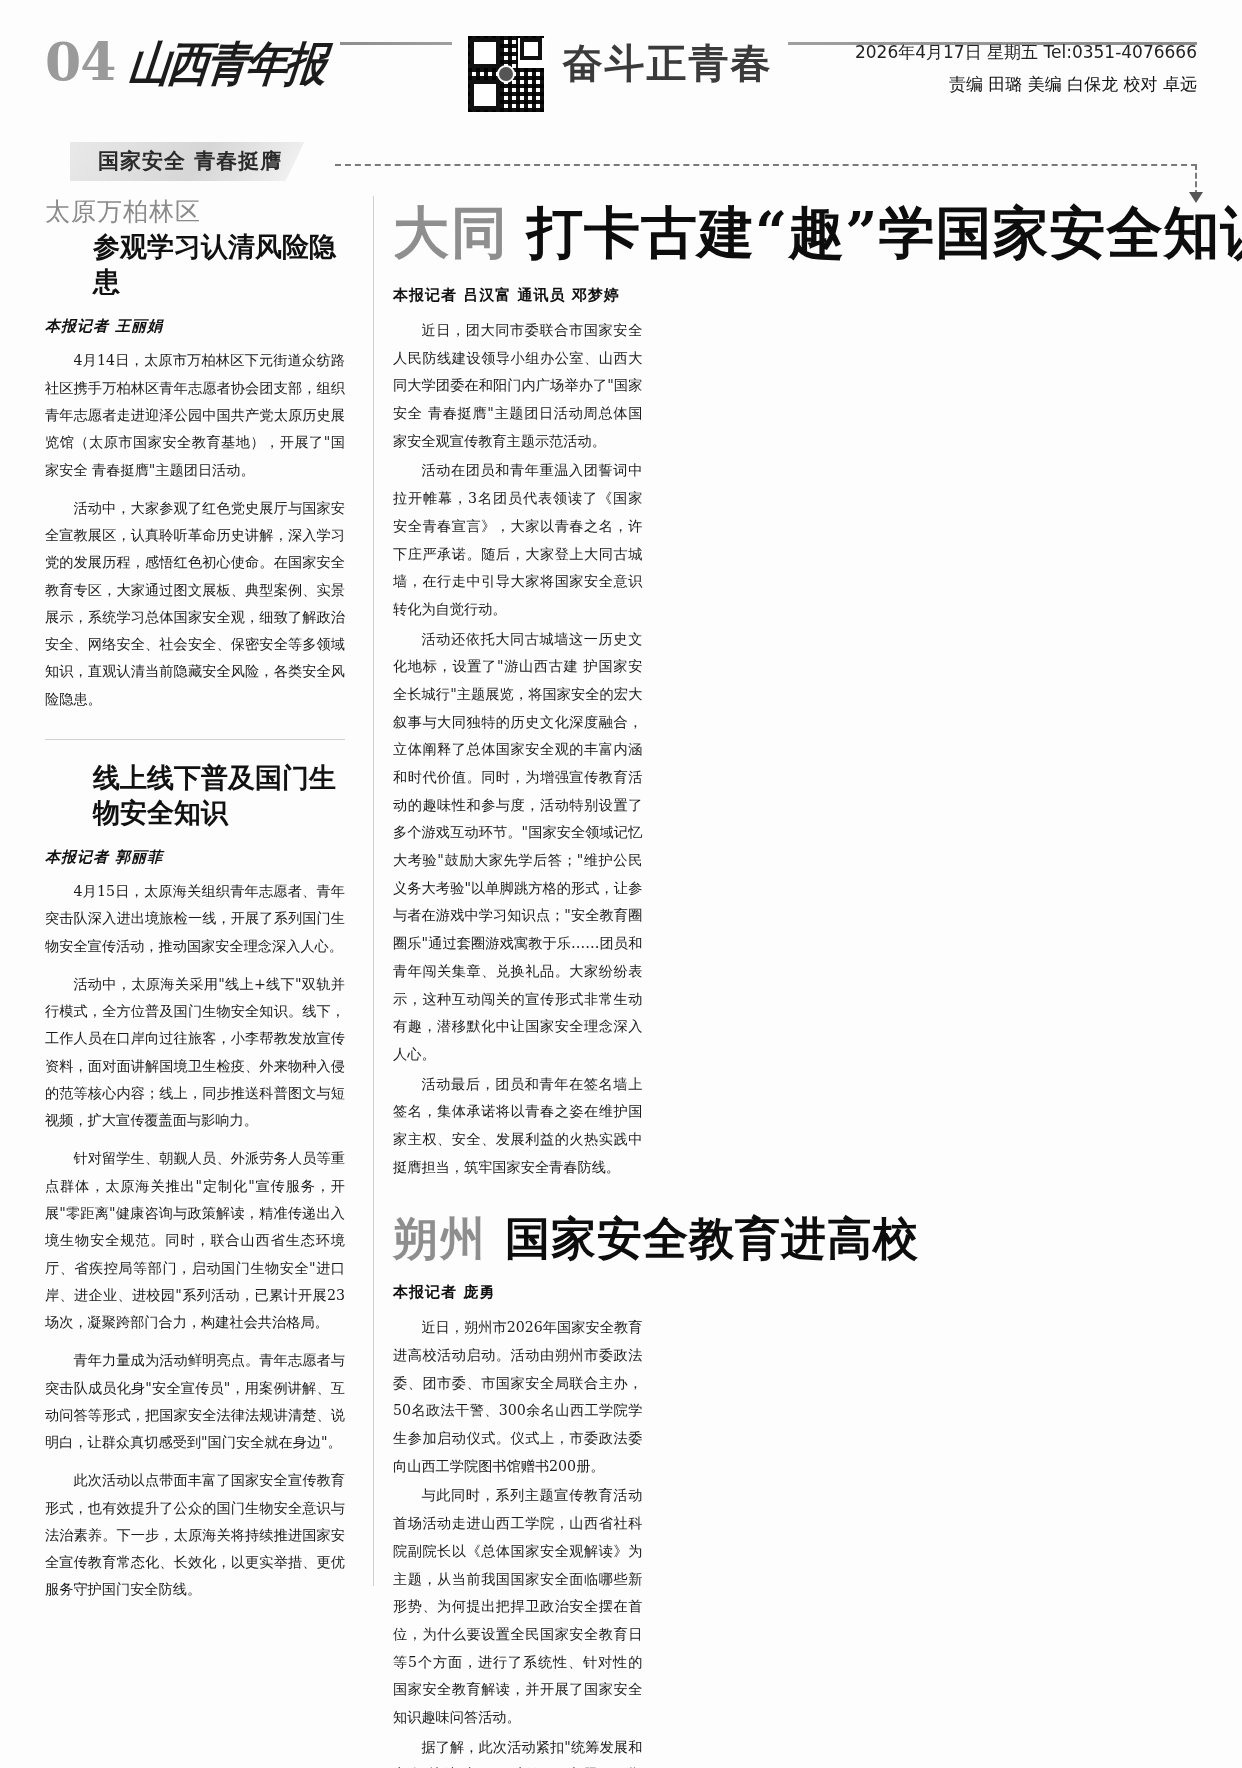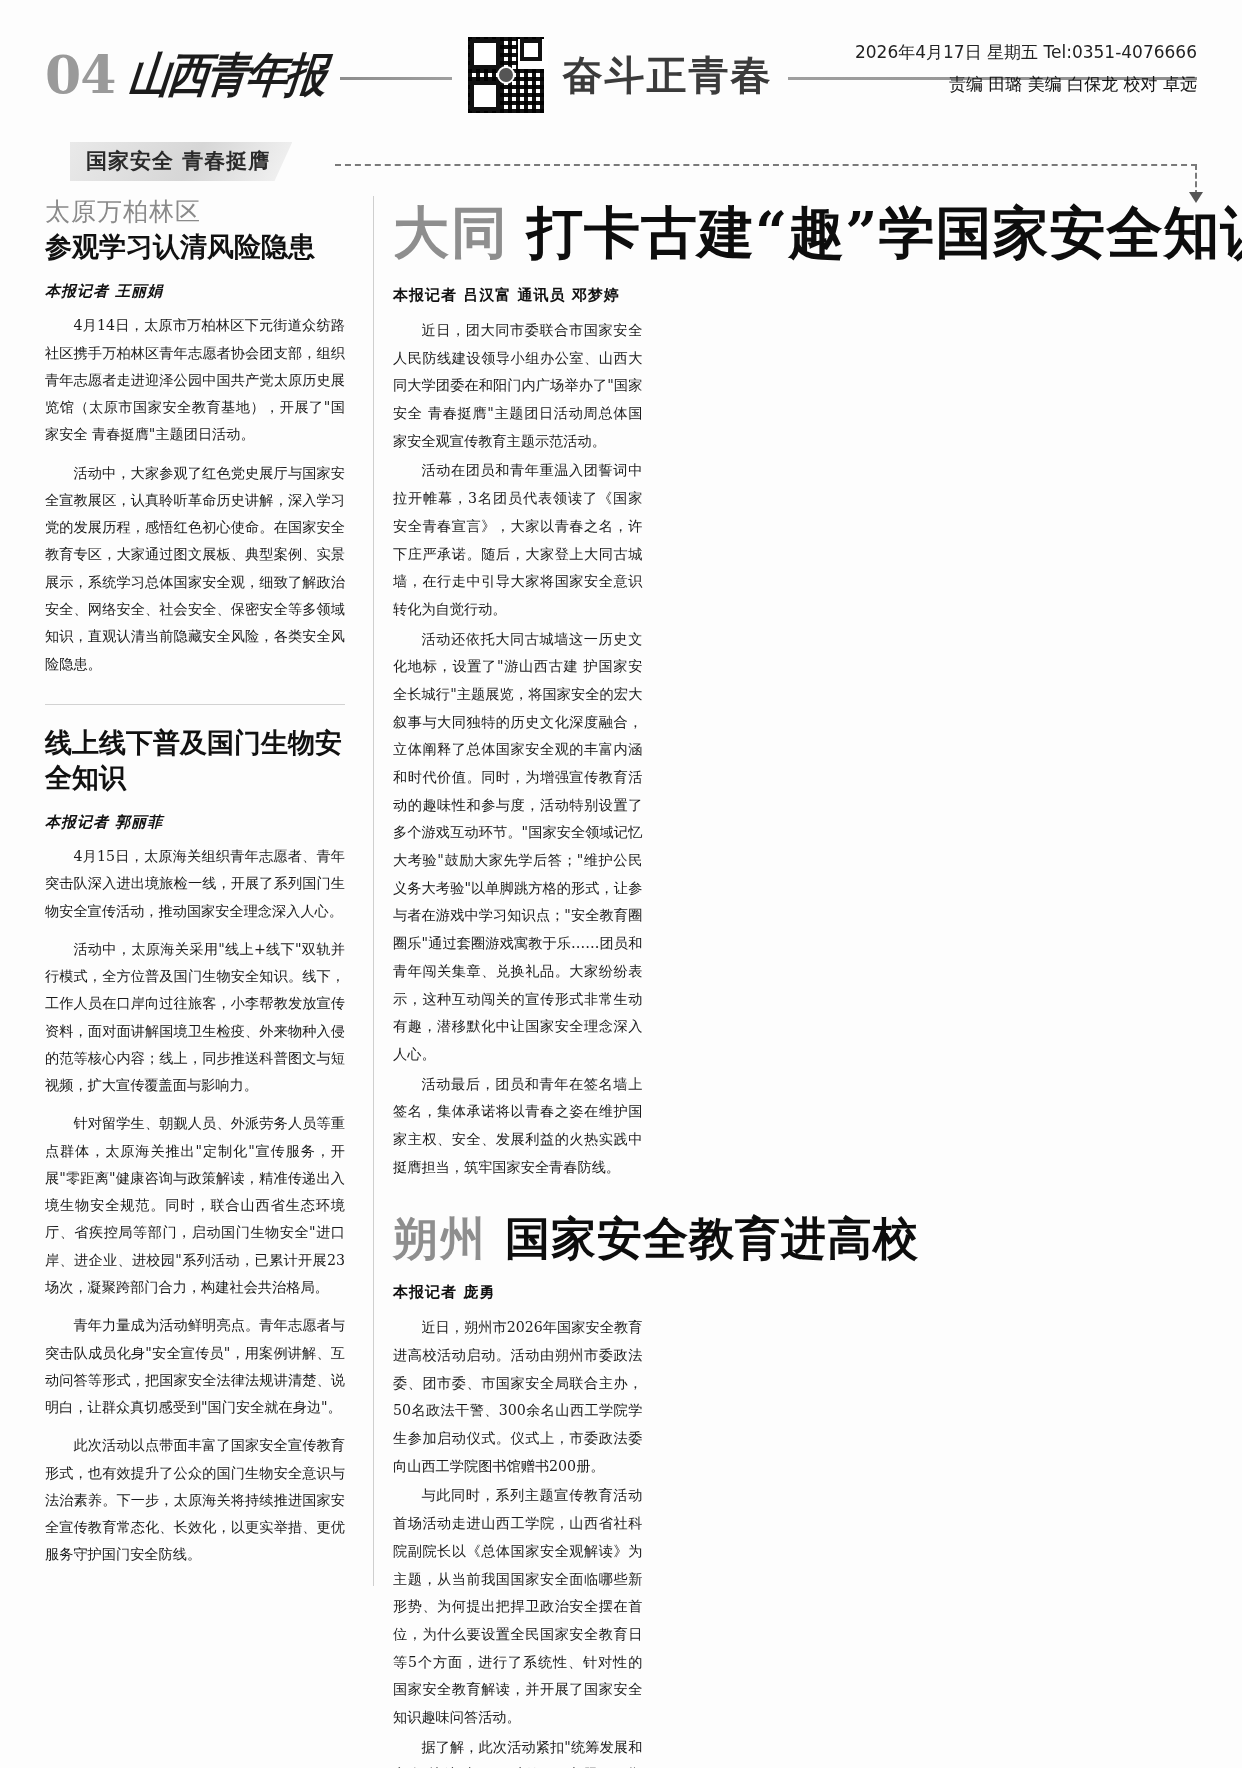--- a/index.html
+++ b/index.html
@@ -14,21 +14,21 @@
     position: relative;
     width: 1242px; height: 1768px;
     background: #fdfdfd;
     padding: 0;
   }
 
   
   .masthead {
     position: absolute;
     left: 45px; top: 36px; width: 1152px; height: 78px;
-    display: flex; align-items: center;
+    display: flex; align-items: flex-start;
   }
   .page-no {
     font-size: 52px; font-weight: 700; color: #9a9a9a;
     letter-spacing: -1px; line-height: 1;
     font-family: "DejaVu Serif", "Liberation Serif", serif;
   }
   .paper-name {
     margin-left: 14px;
     font-size: 42px; font-weight: 700; color: #1c1c1c;
     font-family: "DejaVu Serif", "Liberation Serif", serif;
@@ -76,21 +76,21 @@
   }
   .head-meta .line1 { font-size: 17px; color: #222; white-space: nowrap; text-align: center; }
   .head-meta .line2 { font-size: 17px; color: #111; white-space: nowrap; margin-top: 6px; }
 
   
   .section-tag-wrap {
     position: absolute; left: 45px; top: 142px; width: 1152px; height: 40px;
   }
   .section-tag {
     position: absolute; left: 25px; top: 0;
-    padding: 5px 22px 6px 16px;
+    padding: 5px 22px 6px 28px;
     font-size: 21px; font-weight: 700; color: #2a2a2a;
     background: linear-gradient(120deg,#e9e9e9 0%, #d6d6d6 55%, #f4f4f4 100%);
     letter-spacing: 1px;
     white-space: nowrap;
     clip-path: polygon(0 0, 100% 0, 92% 100%, 0 100%);
   }
   .dotted-line {
     position: absolute; left: 290px; top: 22px; right: 0; height: 2px;
     border-top: 2px dashed #7a7a7a;
   }
@@ -123,21 +123,21 @@
 
   
   .art-kicker {
     font-size: 25px; color: #8a8a8a; font-weight: 400;
     font-family: "DejaVu Serif", "Liberation Serif", serif;
     letter-spacing: 1px; line-height: 1.25;
   }
   .art-title {
     font-size: 27px; color: #111; font-weight: 700;
     font-family: "DejaVu Serif", "Liberation Serif", serif;
-    letter-spacing: 0px; line-height: 1.3; margin-top: 2px;
+    letter-spacing: 0px; line-height: 1.3; margin-top: 2px; margin-left: 48px;
   }
   .byline {
     font-size: 15px; font-weight: 700; color: #111;
     margin-top: 18px; letter-spacing: 1px; font-style: italic;
   }
   .ptext {
     font-size: 14.2px; line-height: 1.92; color: #1a1a1a;
     text-align: justify; text-justify: inter-ideograph;
     font-family: "DejaVu Serif", "Liberation Serif", serif;
     text-indent: 2em; margin-top: 11px;

